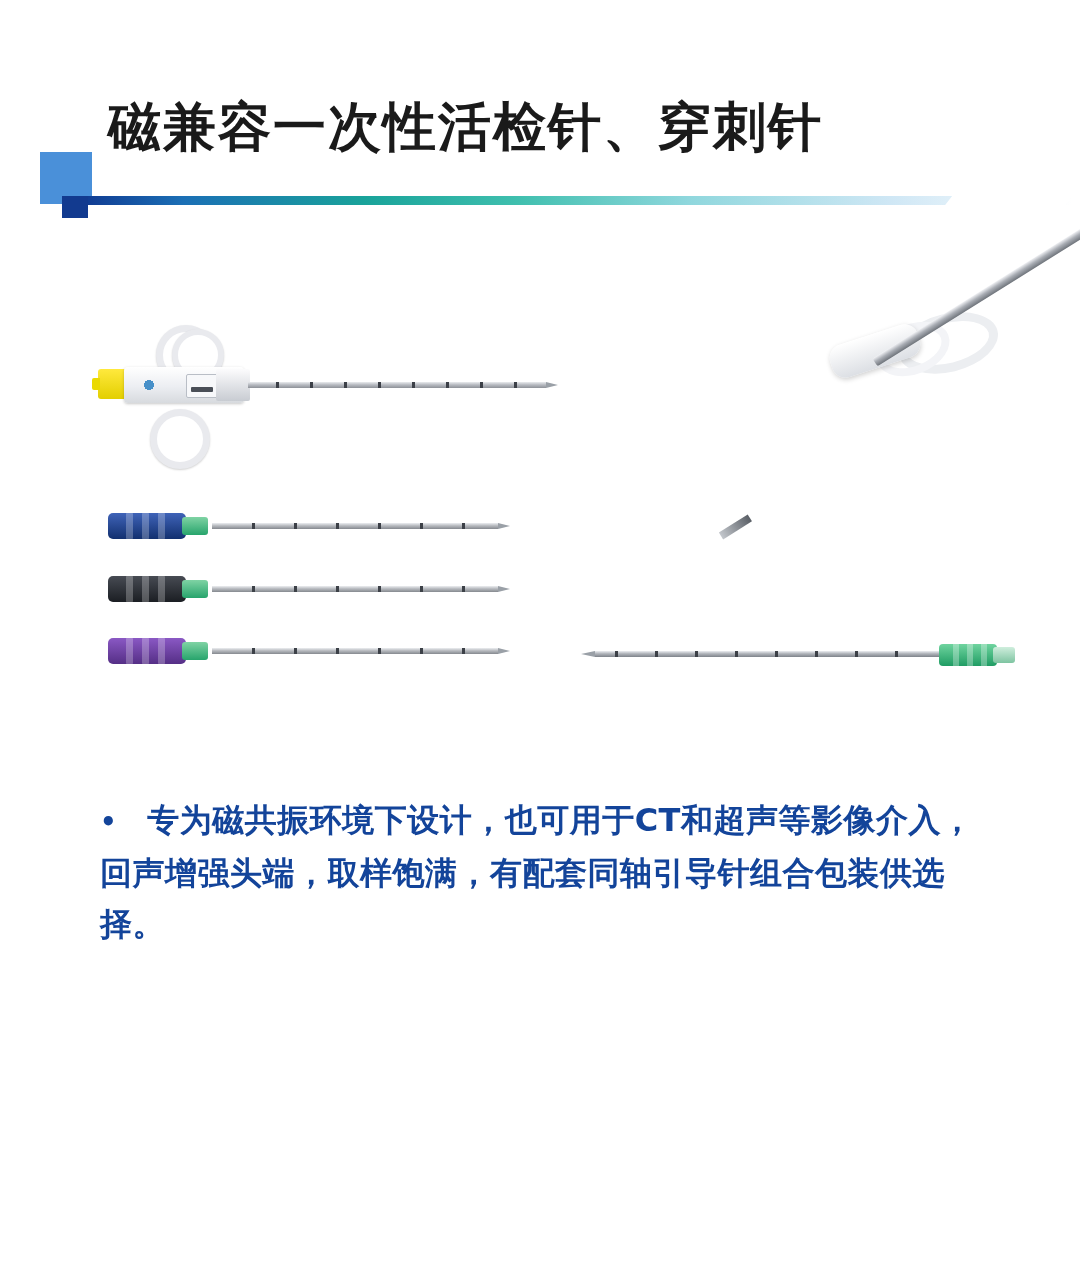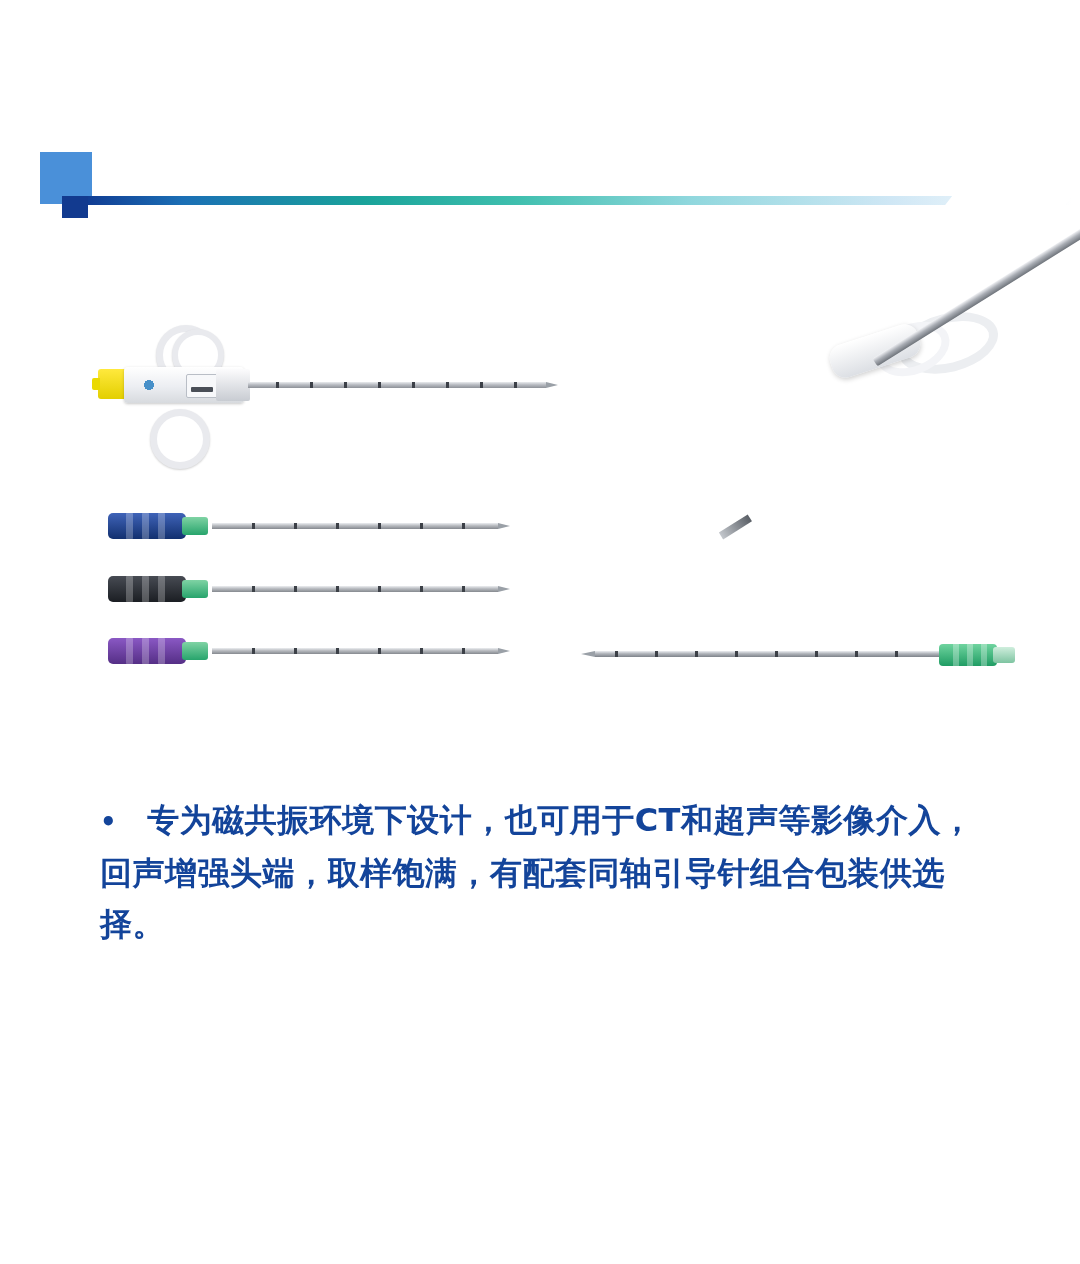--- a/index.html
+++ b/index.html
@@ -341,20 +341,21 @@
     vertical-align: middle;
     margin-right: 12px;
   }
   .body-text .indent { display: inline-block; width: 18px; }
 </style>
 </head>
 <body>
 
 <div class="header">
   <div class="accent-square"></div>
+  <div class="title">磁兼容一次性活检针、穿刺针</div>
   <div class="rule"></div>
   <div class="rule-tail"></div>
   <div class="rule-slant"></div>
 </div>
 
 <div class="product-area">
 
   <div class="gun">
     <div class="gun-ring top"></div>
     <div class="gun-ring top2"></div>

